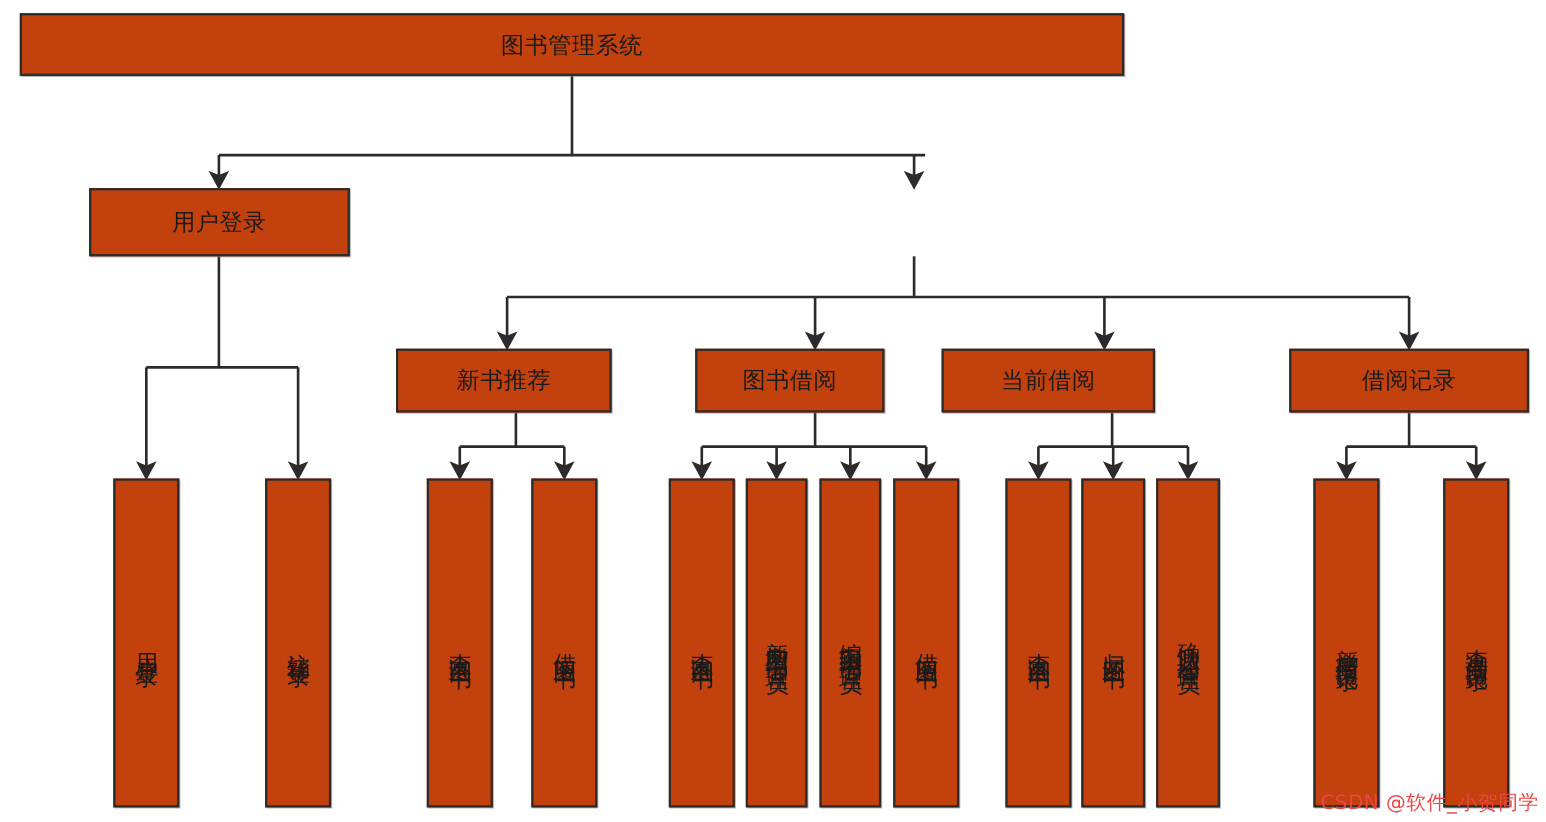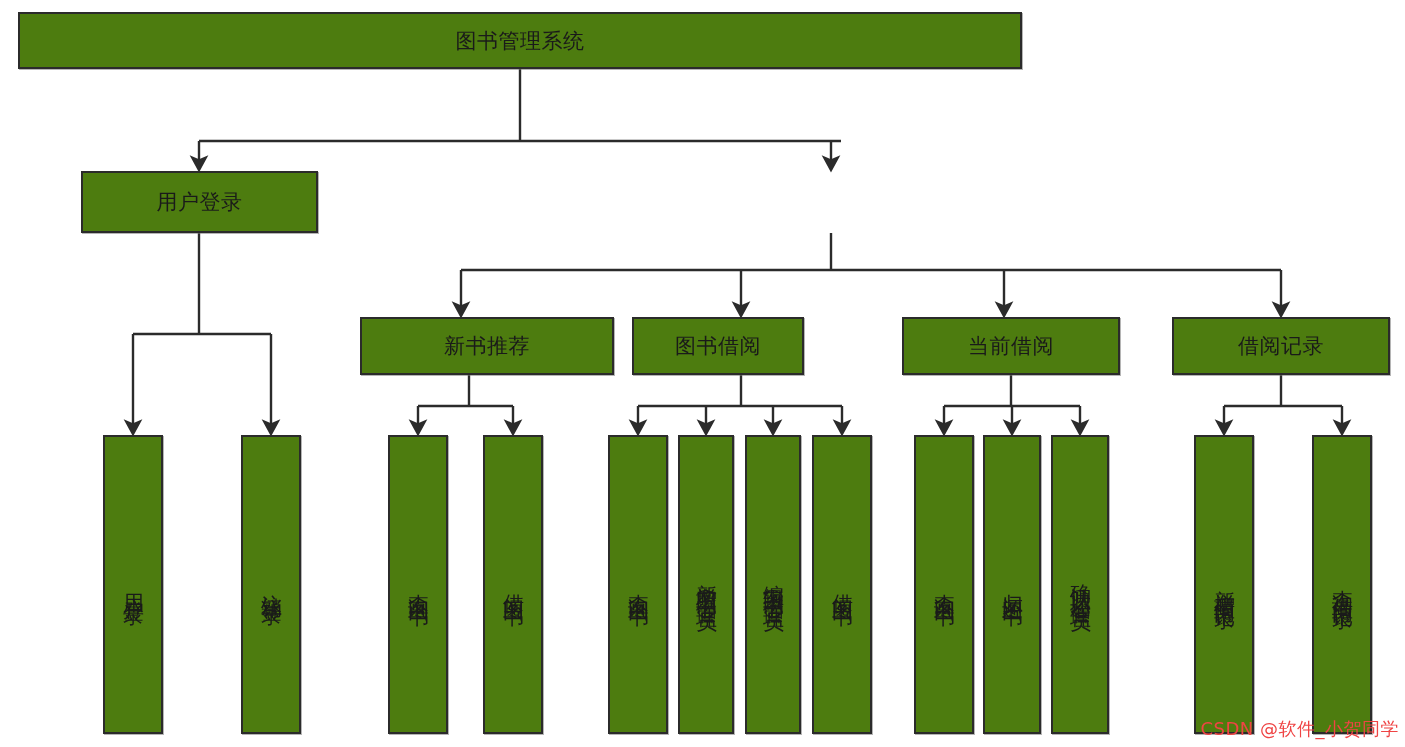--- a/index.html
+++ b/index.html
@@ -17,21 +17,21 @@
   #diagram-root {
     position: absolute;
     left: 0;
     top: 0;
     width: 1405px;
     height: 747px;
   }
   .node-box {
     position: absolute;
     box-sizing: border-box;
-    background: #4d7c0f;
+    background: #c2410c;
     border: 2px solid #2b2b2b;
     box-shadow: 1px 1px 0 0 rgba(120,120,120,0.55);
   }
   .node-label-h {
     position: absolute;
     left: 0; top: 0; right: 0; bottom: 0;
     display: flex;
     align-items: center;
     justify-content: center;
     font-size: 21px;
@@ -130,27 +130,27 @@
   </svg>
 
   <div class="node-box root-box" style="left: 18px; top: 12px; width: 1004px; height: 57px;">
     <span class="node-label-h">图书管理系统</span>
   </div>
 
   <div class="node-box level2-box" style="left: 81px; top: 171px; width: 237px; height: 62px;">
     <span class="node-label-h">用户登录</span>
   </div>
 
-  <div class="node-box level3-box" style="left: 360px; top: 317px; width: 254px; height: 58px;">
+  <div class="node-box level3-box" style="left: 360px; top: 317px; width: 196px; height: 58px;">
     <span class="node-label-h">新书推荐</span>
   </div>
   <div class="node-box level3-box" style="left: 632px; top: 317px; width: 172px; height: 58px;">
     <span class="node-label-h">图书借阅</span>
   </div>
-  <div class="node-box level3-box" style="left: 902px; top: 317px; width: 218px; height: 58px;">
+  <div class="node-box level3-box" style="left: 856px; top: 317px; width: 194px; height: 58px;">
     <span class="node-label-h">当前借阅</span>
   </div>
   <div class="node-box level3-box" style="left: 1172px; top: 317px; width: 218px; height: 58px;">
     <span class="node-label-h">借阅记录</span>
   </div>
 
   <div class="node-box leaf-box" style="left: 103px; top: 435px; width: 60px; height: 299px;">
     <span class="node-label-v">用户登录</span>
   </div>
   <div class="node-box leaf-box" style="left: 241px; top: 435px; width: 60px; height: 299px;">

